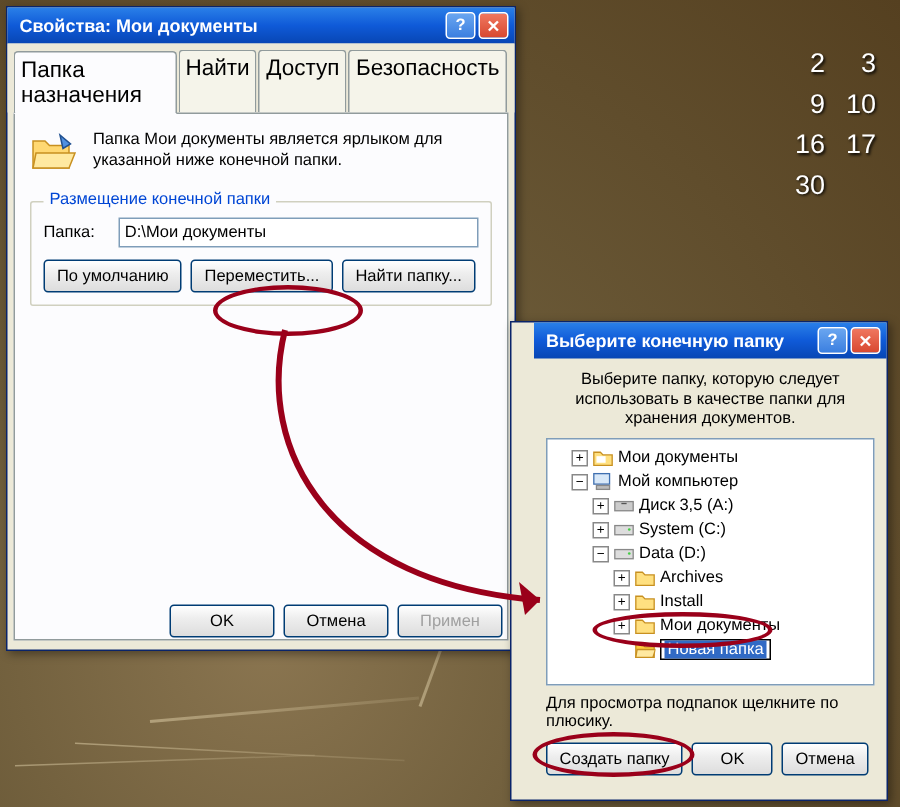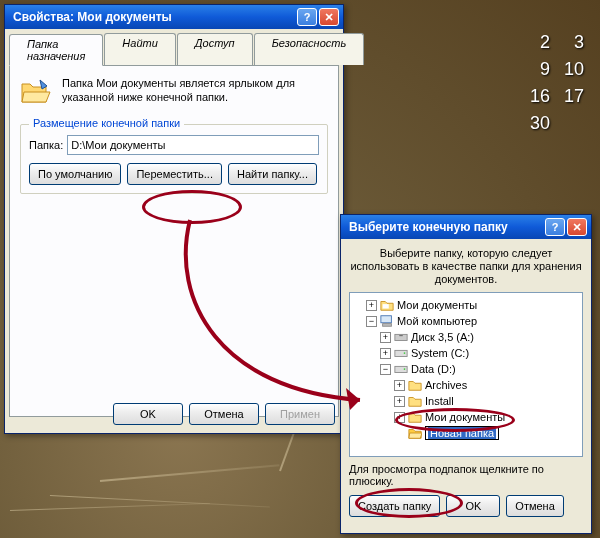--- a/index.html
+++ b/index.html
@@ -30,32 +30,32 @@
     height: 24px; background: linear-gradient(#2a80e8, #0f5ad8 50%, #0846b4);
     display: flex; align-items: center; padding: 0 4px; color: #fff; font-weight: bold;
   }
   .titlebar .title { flex: 1; padding-left: 4px; font-size: 12px; }
   .titlebar .btns { display: flex; gap: 2px; }
   .tb-btn { width: 20px; height: 18px; border: 1px solid #fff; border-radius: 3px;
     display: flex; align-items: center; justify-content: center; font-size: 11px; font-weight: bold; cursor: pointer; }
   .tb-help { background: linear-gradient(#6aa6f0,#3b7fe0); color: #fff; }
   .tb-close { background: linear-gradient(#f07860,#d84830); color: #fff; }
   .d1 { left: 4px; top: 4px; width: 340px; height: 430px; }
-  .d2 { left: 340px; top: 214px; width: 252px; height: 320px; }
+  .d2 { left: 340px; top: 214px; width: 252px; height: 320px; padding-left: 15px; }
 
   .tabs { display: flex; padding: 4px 4px 0 4px; background: #ece9d8; }
-  .tab { border: 1px solid #919b9c; border-bottom: none; background: #f5f4ea; padding: 3px 17px; border-radius: 3px 3px 0 0; margin-right: 1px; font-size: 11px; cursor: pointer; font-style: italic; }
+  .tab { border: 1px solid #919b9c; border-bottom: none; background: #f5f4ea; padding: 3px 4px; border-radius: 3px 3px 0 0; margin-right: 1px; font-size: 15px; cursor: pointer; }
   .tab.active { background: #fcfcfe; position: relative; top: 1px; z-index: 2; border-bottom: 1px solid #fcfcfe; }
   .tab-body { margin: 0 4px 4px 4px; border: 1px solid #919b9c; background: #fcfcfe; padding: 10px; height: 352px; position: relative; }
   .icon-folder-open { width: 32px; height: 32px; display: inline-block; }
   .desc-row { display: flex; gap: 10px; align-items: flex-start; justify-content: flex-end; }
   .desc-text { font-size: 11px; line-height: 14px; }
   .group { border: 1px solid #d0d0bf; border-radius: 2px; padding: 10px 8px 8px; margin-top: 16px; position: relative; background: #fcfcfe; }
   .group-title { position: absolute; top: -8px; left: 8px; background: #fcfcfe; padding: 0 4px; color: #0046d5; font-size: 11px; }
-  .field-row { display: flex; align-items: center; gap: 4px; margin-bottom: 8px; }
+  .field-row { display: flex; align-items: center; gap: 16px; margin-bottom: 8px; }
   .field-row label { font-size: 11px; }
   .text-input { flex: 1; border: 1px solid #7f9db9; padding: 2px 3px; font-size: 11px; background: #fff; height: 20px; }
   .btn { border: 1px solid #003c74; background: linear-gradient(#fff,#eee 40%,#ddd); padding: 2px 8px; font-size: 11px; border-radius: 3px; cursor: pointer; min-width: 70px; text-align: center; height: 22px; line-height: 16px; }
   .btn-row { display: flex; gap: 6px; }
   .dialog-footer { position: absolute; bottom: 8px; right: 8px; display: flex; gap: 6px; }
   .btn.disabled { color: #a0a0a0; }
 
   .d2-body { padding: 8px; font-size: 11px; }
   .tree-wrap { border: 1px solid #7f9db9; background: #fff; height: 165px; overflow: auto; padding: 4px 2px; margin: 6px 0; }
   .tree-node { display: flex; align-items: center; height: 16px; font-size: 11px; white-space: nowrap; }

